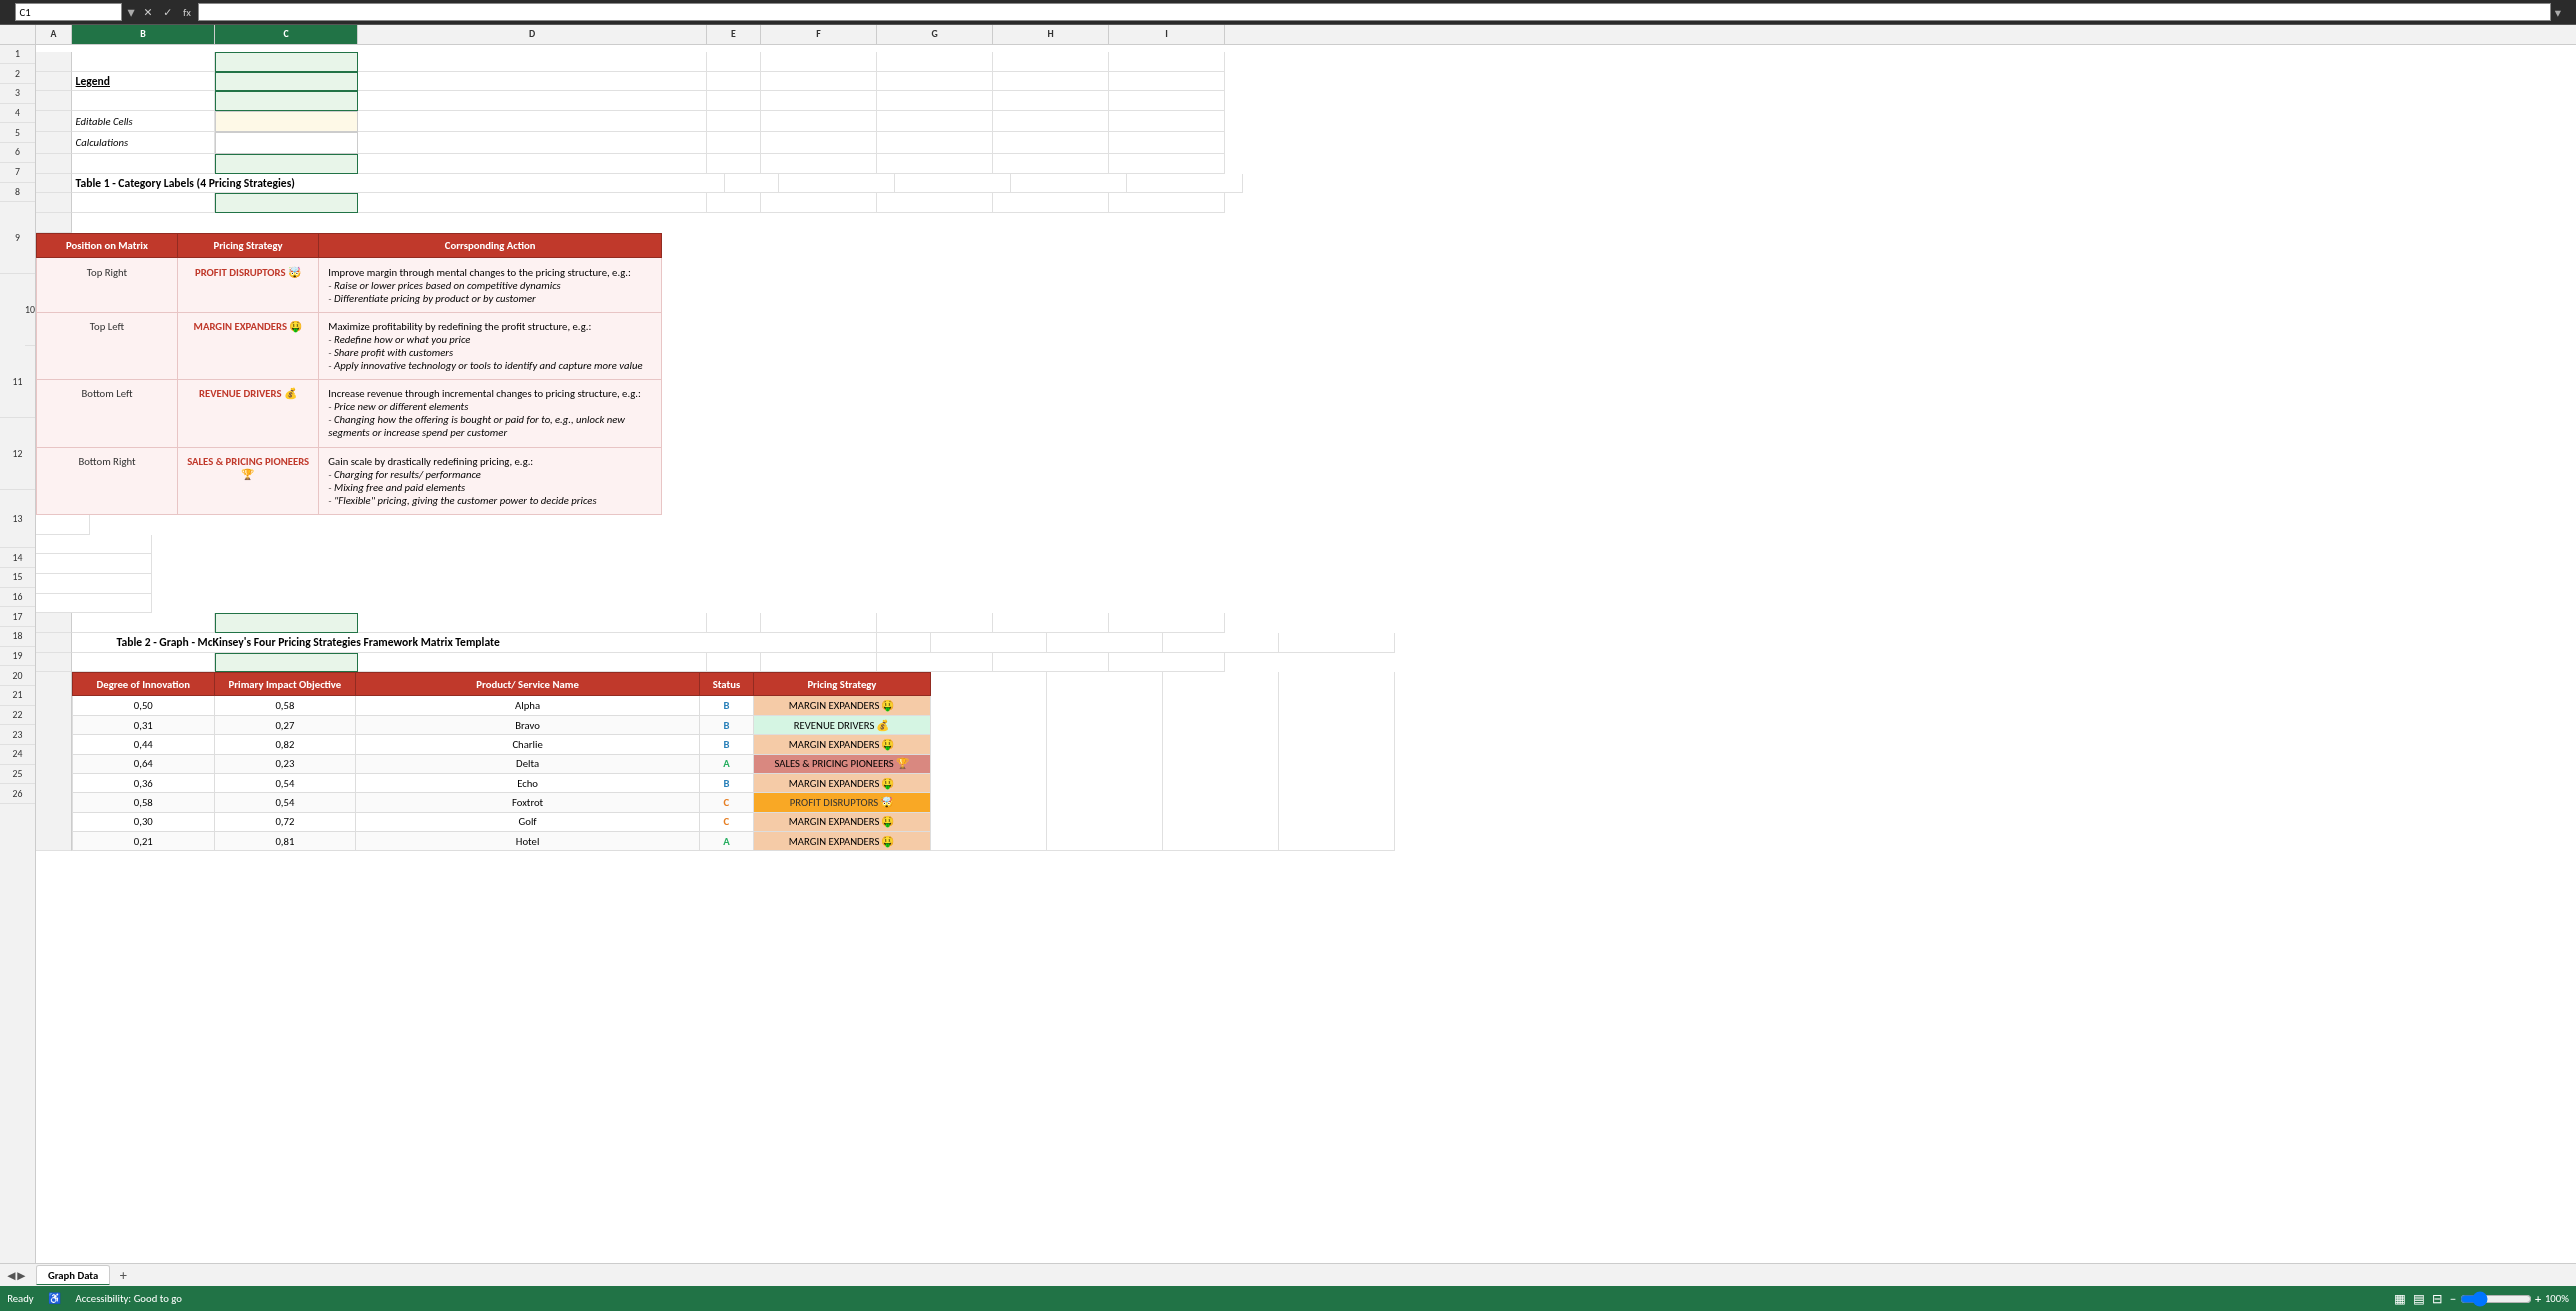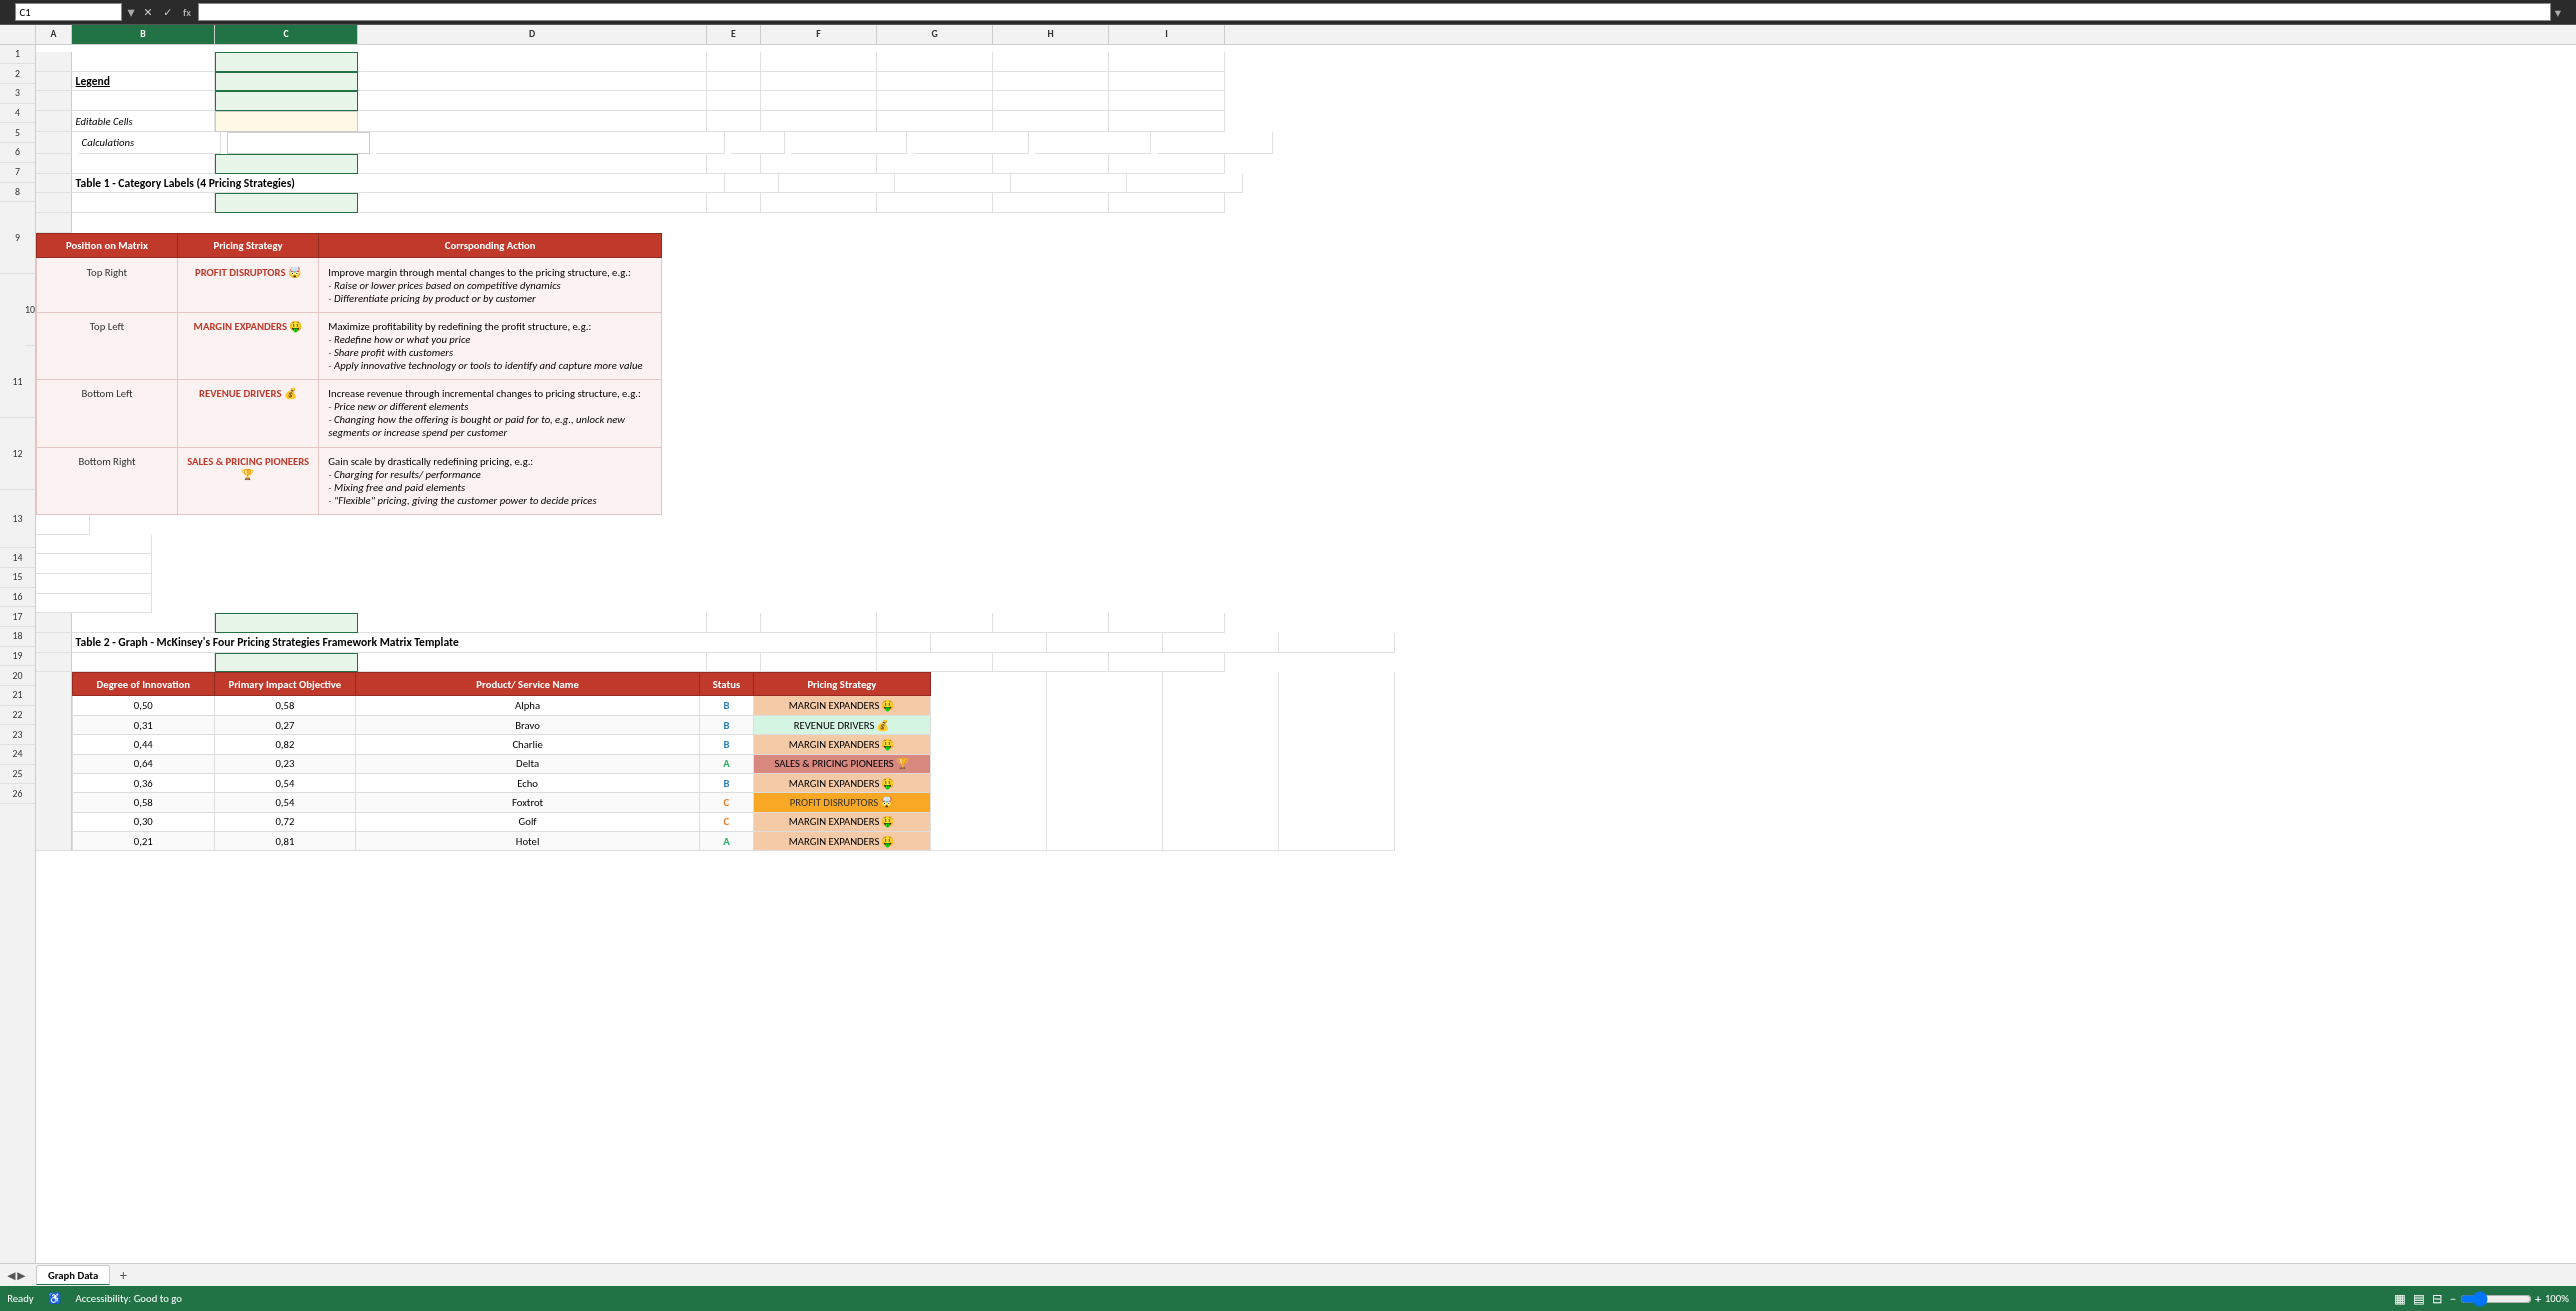--- a/index.html
+++ b/index.html
@@ -242,21 +242,21 @@
         </div>
         <div class="cell cC" style="background:#fef9e7;border:0.9px solid #ccc;"></div>
         <div class="cell cD"></div>
         <div class="cell cE"></div>
         <div class="cell cF"></div>
         <div class="cell cG"></div>
         <div class="cell cH"></div>
         <div class="cell cI"></div>
       </div>
 
-      <div class="grid-row" style="height:21.5px;gap:6px;">
+      <div class="grid-row" style="height:21.5px;">
         <div class="cell" style="width:36px;min-width:36px;background:#f2f2f2;border-right:0.9px solid #ccc;"></div>
         <div class="cell cB">
           <span style="font-style:italic;font-size:10.7px;">Calculations</span>
         </div>
         <div class="cell cC" style="background:#fff;border:0.9px solid #ccc;"></div>
         <div class="cell cD"></div>
         <div class="cell cE"></div>
         <div class="cell cF"></div>
         <div class="cell cG"></div>
         <div class="cell cH"></div>
@@ -349,21 +349,21 @@
         <div class="cell cE"></div>
         <div class="cell cF"></div>
         <div class="cell cG"></div>
         <div class="cell cH"></div>
         <div class="cell cI"></div>
       </div>
 
       <div class="grid-row" style="height:19.7px;">
         <div class="cell" style="width:36px;min-width:36px;background:#f2f2f2;border-right:0.9px solid #ccc;"></div>
         <div class="cell" style="width:805px;min-width:805px;">
-          <span style="font-weight:bold;font-size:11.6px;">Table 2 - Graph - McKinsey's Four Pricing Strategies Framework Matrix Template</span>
+          <span style="font-weight:bold;font-size:11.6px;margin-left:41px;">Table 2 - Graph - McKinsey's Four Pricing Strategies Framework Matrix Template</span>
         </div>
         <div class="cell cE"></div>
         <div class="cell cF"></div>
         <div class="cell cG"></div>
         <div class="cell cH"></div>
         <div class="cell cI"></div>
       </div>
 
       <div class="grid-row" style="height:12.5px;">
         <div class="cell" style="width:36px;min-width:36px;background:#f2f2f2;border-right:0.9px solid #ccc;"></div>

